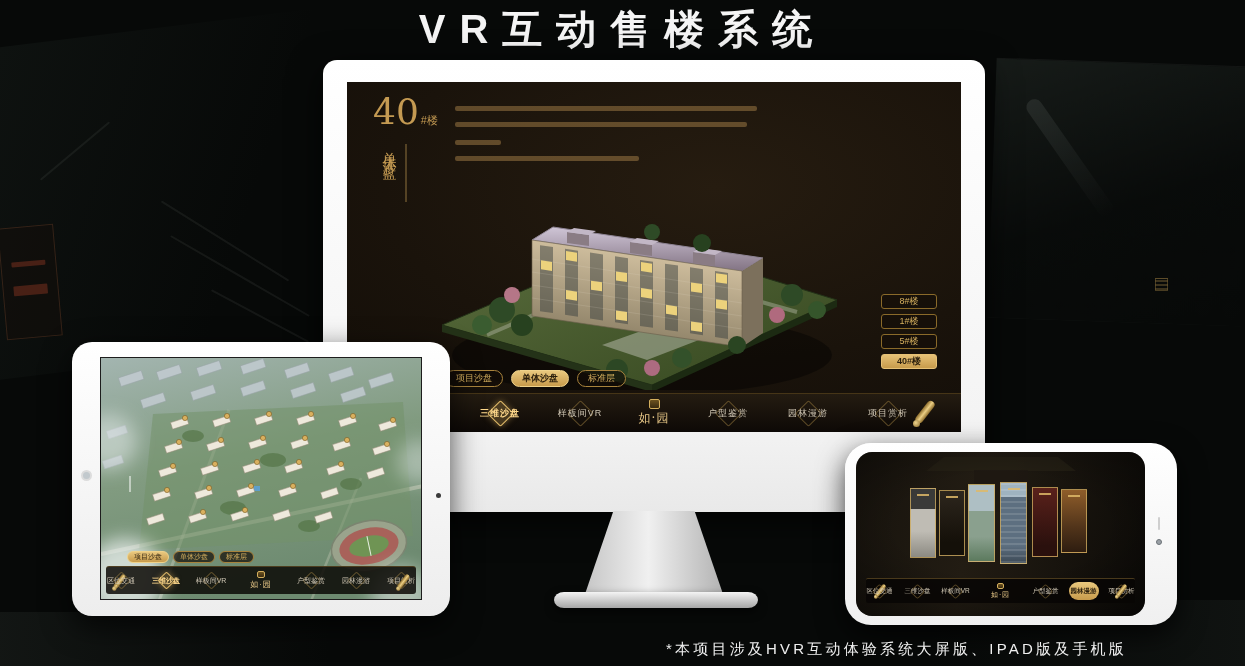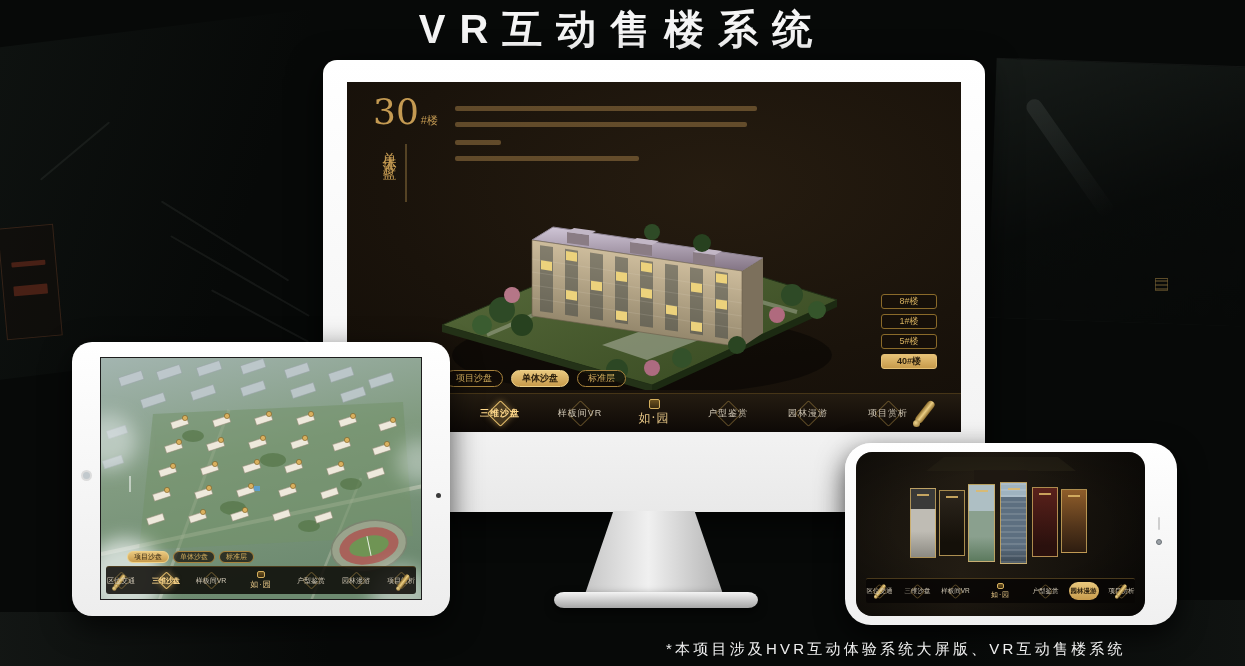--- a/index.html
+++ b/index.html
@@ -172,21 +172,21 @@
 
   <div class="page-title">VR互动售楼系统</div>
 
   <div class="monitor-frame"></div>
   <div class="stand-neck"></div>
   <div class="stand-base"></div>
 
   <div class="monitor-screen" style="left:347px; top:82px; position:absolute;">
 
     <div class="m-heading">
-      <span class="m-h-num">30</span><span class="m-h-suffix">#楼</span>
+      <span class="m-h-num">40</span><span class="m-h-suffix">#楼</span>
     </div>
     <div class="m-h-vert">单体沙盘</div>
     <div class="m-h-vbar"></div>
 
     <div class="pline" style="left:108px; top:24px; width:302px;"></div>
     <div class="pline" style="left:108px; top:40px; width:292px;"></div>
     <div class="pline" style="left:108px; top:58px; width:46px;"></div>
     <div class="pline" style="left:108px; top:74px; width:184px;"></div>
 
     <svg class="model-svg" width="440" height="250" viewBox="0 0 440 250">
@@ -558,14 +558,14 @@
         <div class="scroll-icon p-scroll p-scroll-r">
             <span class="tube"></span>
             <span class="cap"></span>
           </div>
       </div>
     </div>
     <div class="phone-speaker"></div>
     <div class="phone-cam"></div>
   </div>
 
-  <div class="footnote">*本项目涉及HVR互动体验系统大屏版、VR互动售楼系统</div>
+  <div class="footnote">*本项目涉及HVR互动体验系统大屏版、IPAD版及手机版</div>
 </div>
 
 </body></html>

